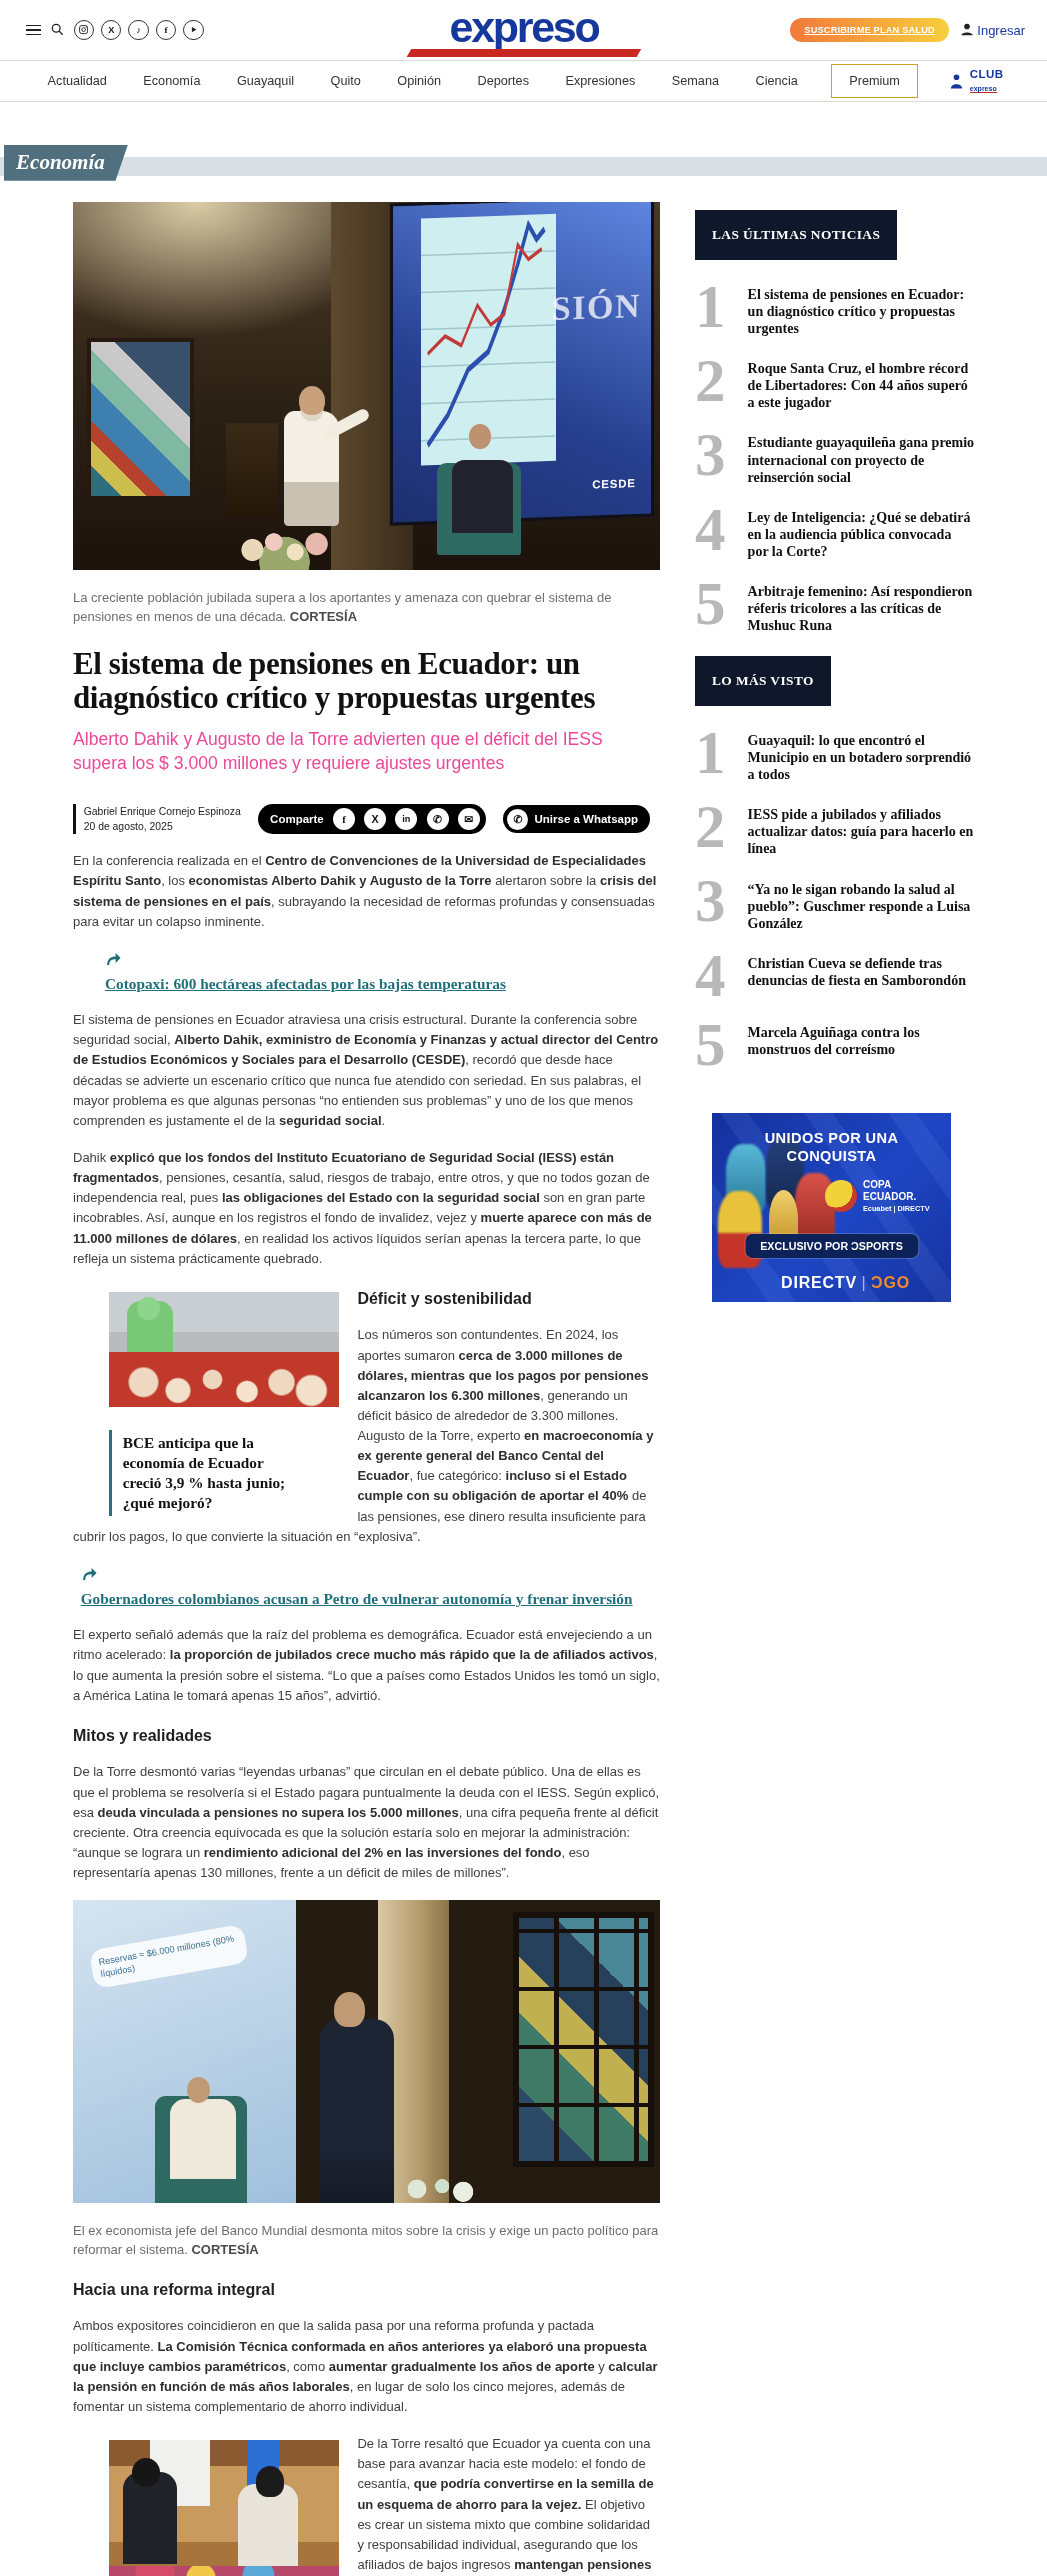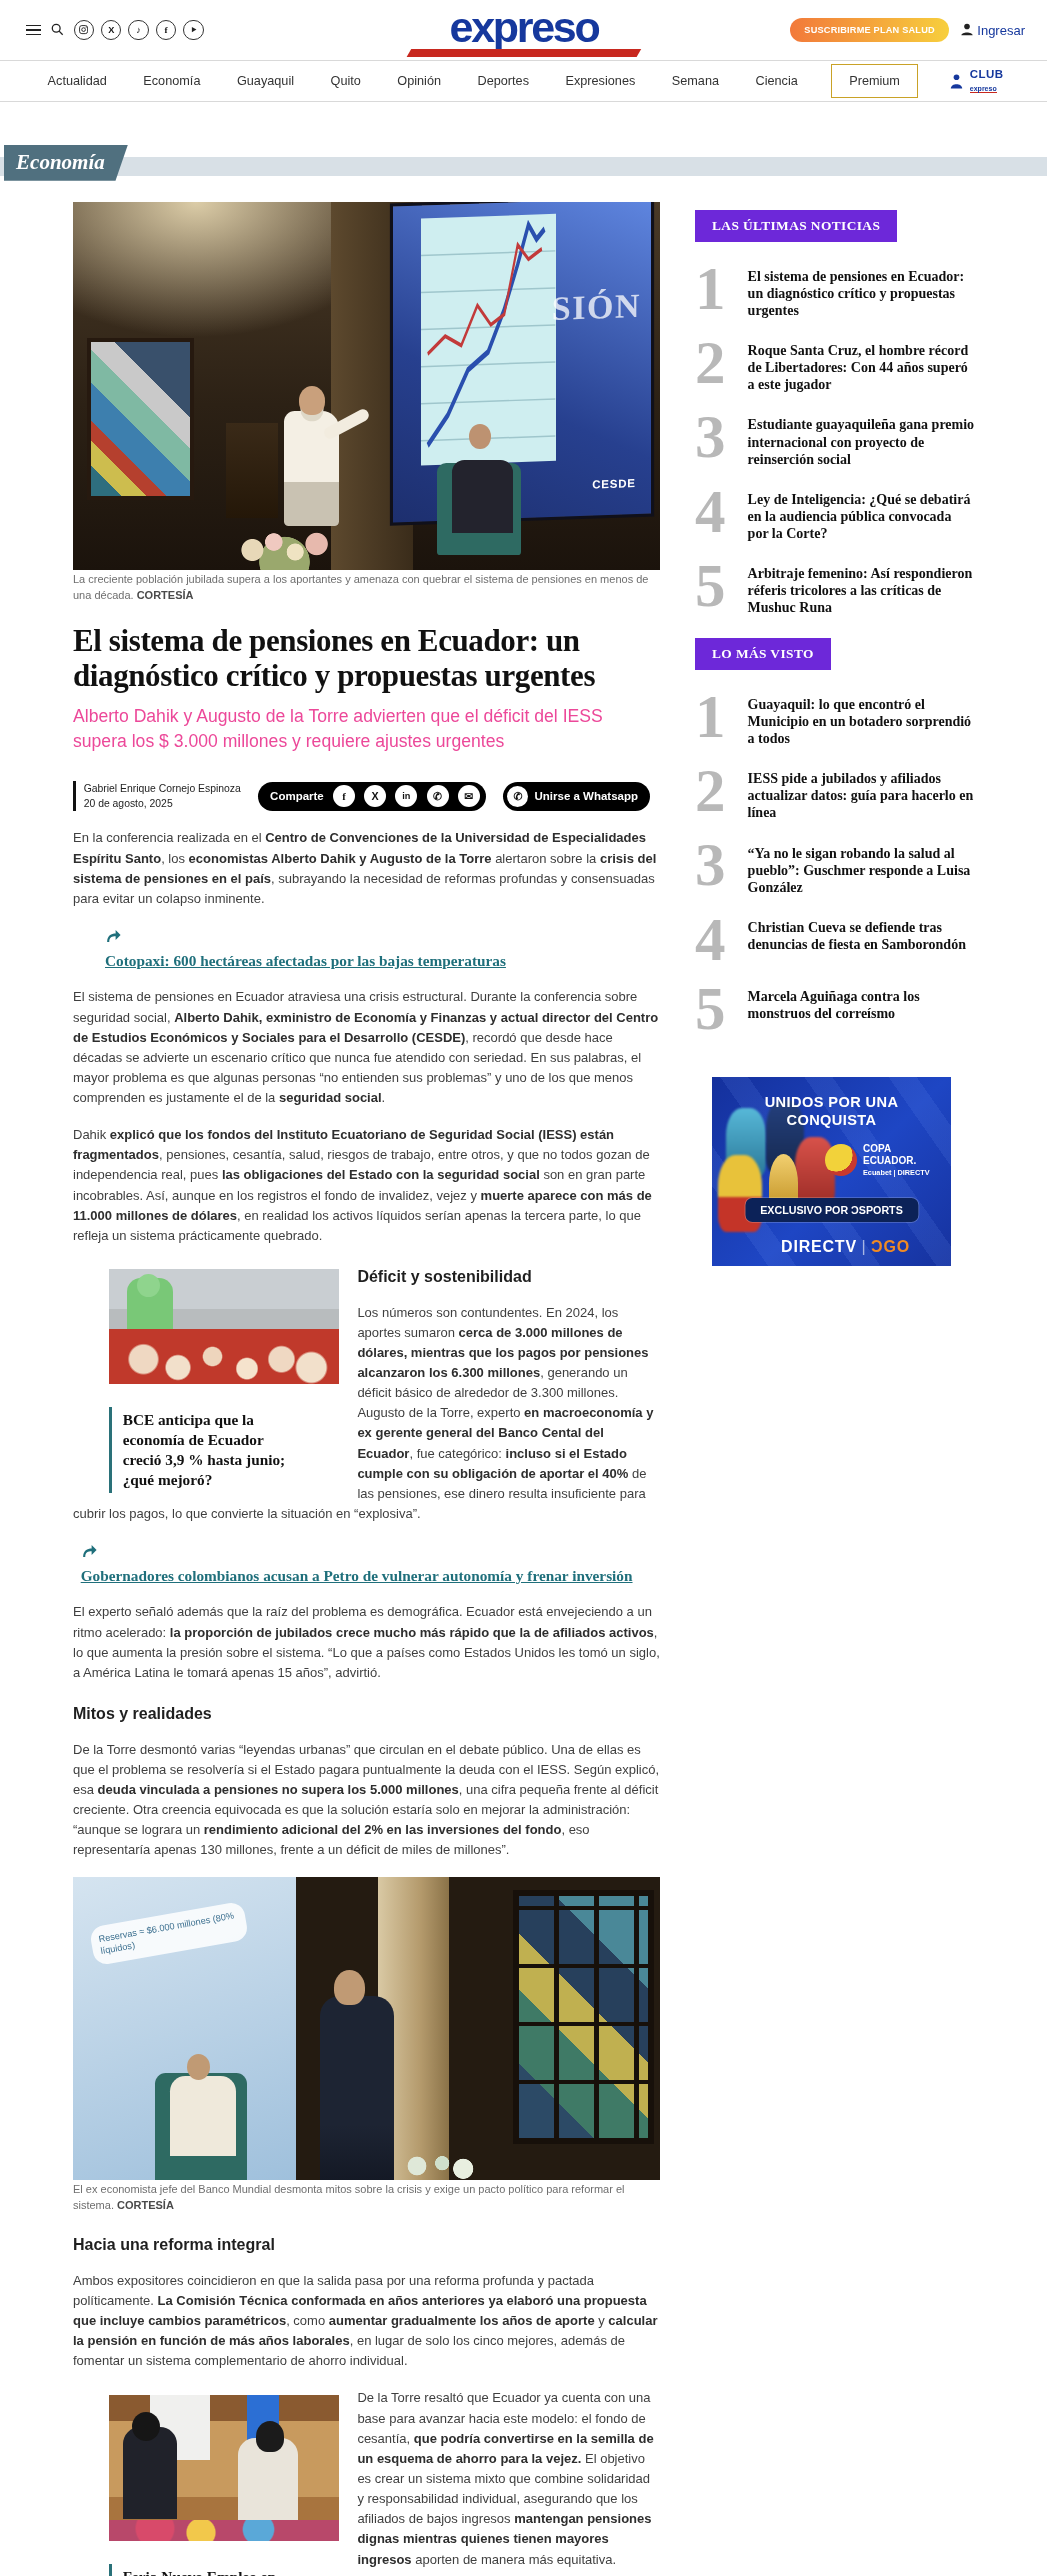--- a/index.html
+++ b/index.html
@@ -9,21 +9,21 @@
   .topbar{height:60px;position:relative;display:flex;align-items:center;}
   .top-left{display:flex;align-items:center;gap:7px;padding-left:26px;}
   .burger{width:15.3px;height:10.7px;display:flex;flex-direction:column;justify-content:space-between;cursor:pointer;}
   .burger span{height:1.5px;background:#222;}
   .ticon{width:18.4px;height:18.4px;border:0.8px solid #333;border-radius:50%;display:flex;align-items:center;justify-content:center;font-size:9.2px;color:#111;font-weight:bold;}
   .ticon.noring{border:none;}
   .logo-wrap{position:absolute;left:50%;top:6.1px;transform:translateX(-50%);text-align:center;}
   .logo-text{font-family:"Liberation Sans",sans-serif;font-weight:800;font-size:43px;letter-spacing:-2.3px;color:#16389d;line-height:1;}
   .logo-underline{height:7.7px;background:#c8281f;width:230px;margin:0 auto;transform:skewX(-30deg);}
   .top-right{margin-left:auto;display:flex;align-items:center;gap:10.7px;padding-right:23px;}
-  .subscribe-pill{background:linear-gradient(90deg,#f2793a,#f7cf3d);color:#fff;font-size:9.2px;font-weight:bold;padding:7px 14px;border-radius:13px;letter-spacing:0.2px;cursor:pointer;white-space:nowrap;}
+  .subscribe-pill{background:linear-gradient(90deg,#f2793a,#f7cf3d);color:#fff;font-size:9.2px;font-weight:bold;padding:7px 14px;border-radius:13px;letter-spacing:0.2px;cursor:pointer;white-space:nowrap;text-decoration:underline;}
   .login{display:flex;align-items:center;gap:3.8px;color:#16389d;font-size:13px;cursor:pointer;}
   nav.mainnav{border-top:0.8px solid #d9d9d9;border-bottom:0.8px solid #d9d9d9;}
   .nav-inner{width:959px;margin:0 auto;display:flex;align-items:center;justify-content:space-between;height:40px;font-size:12.7px;color:#333;}
   .nav-item{cursor:pointer;padding:4.6px 3.1px;white-space:nowrap;}
   .nav-item.premium{border:0.8px solid #c9a227;padding:9.2px 17px;}
   .club{display:flex;align-items:center;gap:4.6px;color:#16389d;}
   .club .ctxt{line-height:1;text-align:left;}
   .club .c1{font-weight:800;font-size:11.5px;letter-spacing:0.4px;}
   .club .c2{font-weight:800;font-size:7px;color:#16389d;border-bottom:1.5px solid #c8281f;display:inline-block;}
   
@@ -49,21 +49,21 @@
   .hero .man1-arm{position:absolute;left:42.5%;bottom:38%;width:49px;height:12.3px;background:#f2ecdf;border-radius:6.1px;transform:rotate(-28deg);}
   .hero .chair{position:absolute;left:62%;bottom:4%;width:84px;height:92px;background:#2e6a62;border-radius:9.2px 9.2px 3.1px 3.1px;}
   .hero .man2{position:absolute;left:64.5%;bottom:10%;width:61px;height:73px;background:#23232d;border-radius:12.3px 12.3px 0 0;}
   .hero .man2-head{position:absolute;left:67.5%;bottom:33%;width:21.5px;height:24.5px;background:#bd9271;border-radius:50%;}
   .hero .flowers{position:absolute;left:27%;bottom:0;width:107px;height:40px;background:
      radial-gradient(circle at 20% 50%,#e8d8b8 0 12%,transparent 13%),
      radial-gradient(circle at 40% 30%,#f0c9c0 0 12%,transparent 13%),
      radial-gradient(circle at 60% 55%,#efe3c2 0 12%,transparent 13%),
      radial-gradient(circle at 80% 35%,#e7b9ad 0 12%,transparent 13%),
      radial-gradient(circle at 50% 80%,#9aa86d 0 40%,transparent 41%);}
-  figcaption{font-size:11px;color:#6e6e6e;line-height:1.45;margin-top:2px;}
+  figcaption{font-size:13px;color:#6e6e6e;line-height:1.45;margin-top:19px;}
   figcaption b{color:#4a4a4a;}
   
   h1.title{font-family:"Liberation Serif",serif;font-size:31px;line-height:1.12;color:#111;margin:20px 0 10.7px;font-weight:700;letter-spacing:-0.4px;}
   p.subtitle{font-size:17.6px;color:#ec4899;line-height:1.4;margin:0 0 28px;font-weight:400;}
   .byline-row{display:flex;align-items:center;gap:17px;margin:0 0 6.1px;}
   .byline{border-left:3.1px solid #111;padding-left:7.7px;font-size:10.4px;color:#222;line-height:1.45;}
   .share-pill{background:#000;border-radius:15.3px;display:flex;align-items:center;gap:9.2px;padding:3.8px 6.1px 3.8px 12.3px;color:#fff;font-size:11.5px;font-weight:bold;}
   .sicon{width:22px;height:22px;background:#fff;border-radius:50%;display:flex;align-items:center;justify-content:center;color:#111;font-size:10.7px;font-weight:bold;cursor:pointer;}
   .join-pill{background:#000;border-radius:15.3px;display:flex;align-items:center;gap:6.1px;padding:3.8px 12.3px 3.8px 4.6px;color:#fff;font-size:11.5px;font-weight:bold;cursor:pointer;}
   .join-pill .sicon{width:21px;height:21px;}
@@ -110,21 +110,21 @@
   .img2 .spkhead{position:absolute;left:44.5%;bottom:58%;width:31px;height:35px;background:#c09a74;border-radius:50% 50% 42% 42%;}
   .img2 .chair2{position:absolute;left:14%;bottom:0;width:92px;height:107px;background:#2e6a62;border-radius:10.7px 10.7px 0 0;}
   .img2 .man3{position:absolute;left:16.5%;bottom:8%;width:66px;height:80px;background:#efe9db;border-radius:15.3px 15.3px 0 0;}
   .img2 .man3h{position:absolute;left:19.5%;bottom:33%;width:23px;height:26px;background:#c09a74;border-radius:50%;}
   .img2 .flowers2{position:absolute;left:55%;bottom:0;width:84px;height:28px;background:
      radial-gradient(circle at 25% 50%,#dfe8d8 0 14%,transparent 15%),
      radial-gradient(circle at 55% 40%,#cfe0cc 0 14%,transparent 15%),
      radial-gradient(circle at 80% 60%,#e8efe0 0 14%,transparent 15%);}
   
   aside{padding-top:7.7px;}
-  .side-title{display:inline-block;background:#6d28d9;color:#fff;font-family:"Liberation Serif",serif;font-weight:bold;font-size:13.4px;letter-spacing:0.4px;padding:8px 17px;margin:0 0 23px;}
+  .side-title{display:inline-block;background:#0f172a;color:#fff;font-family:"Liberation Serif",serif;font-weight:bold;font-size:13.4px;letter-spacing:0.4px;padding:17px 17px;margin:0 0 23px;}
   .side-item{display:grid;grid-template-columns:48px 1fr;column-gap:4.6px;margin-bottom:20px;align-items:start;cursor:pointer;}
   .side-num{font-family:"Liberation Serif",serif;font-size:61px;line-height:.8;color:#b8b8b8;font-weight:bold;}
   .side-text{font-family:"Liberation Serif",serif;font-weight:bold;font-size:14px;line-height:1.22;color:#111;padding-top:3.1px;}
   .side-block2{margin-top:21.5px;}
   .ad{position:relative;width:239px;height:189px;margin:44px 0 0 17px;background:linear-gradient(135deg,#14309c,#1e46c4 55%,#16329e);overflow:hidden;cursor:pointer;}
   .ad .stripes{position:absolute;inset:0;background:repeating-linear-gradient(55deg,transparent 0 46px,rgba(120,160,255,.12) 46px 69px);}
   .ad .head{position:absolute;top:17px;left:0;right:0;text-align:center;color:#fff;font-weight:800;font-size:14.6px;line-height:1.2;letter-spacing:0.4px;}
   .ad .head .l2{display:block;}
   .ad .blob{position:absolute;border-radius:40% 40% 20% 20%;filter:blur(0.8px);}
   .ad .b1{left:14px;top:31px;width:40px;height:69px;background:linear-gradient(180deg,#57b8d8,#2a7898);}

